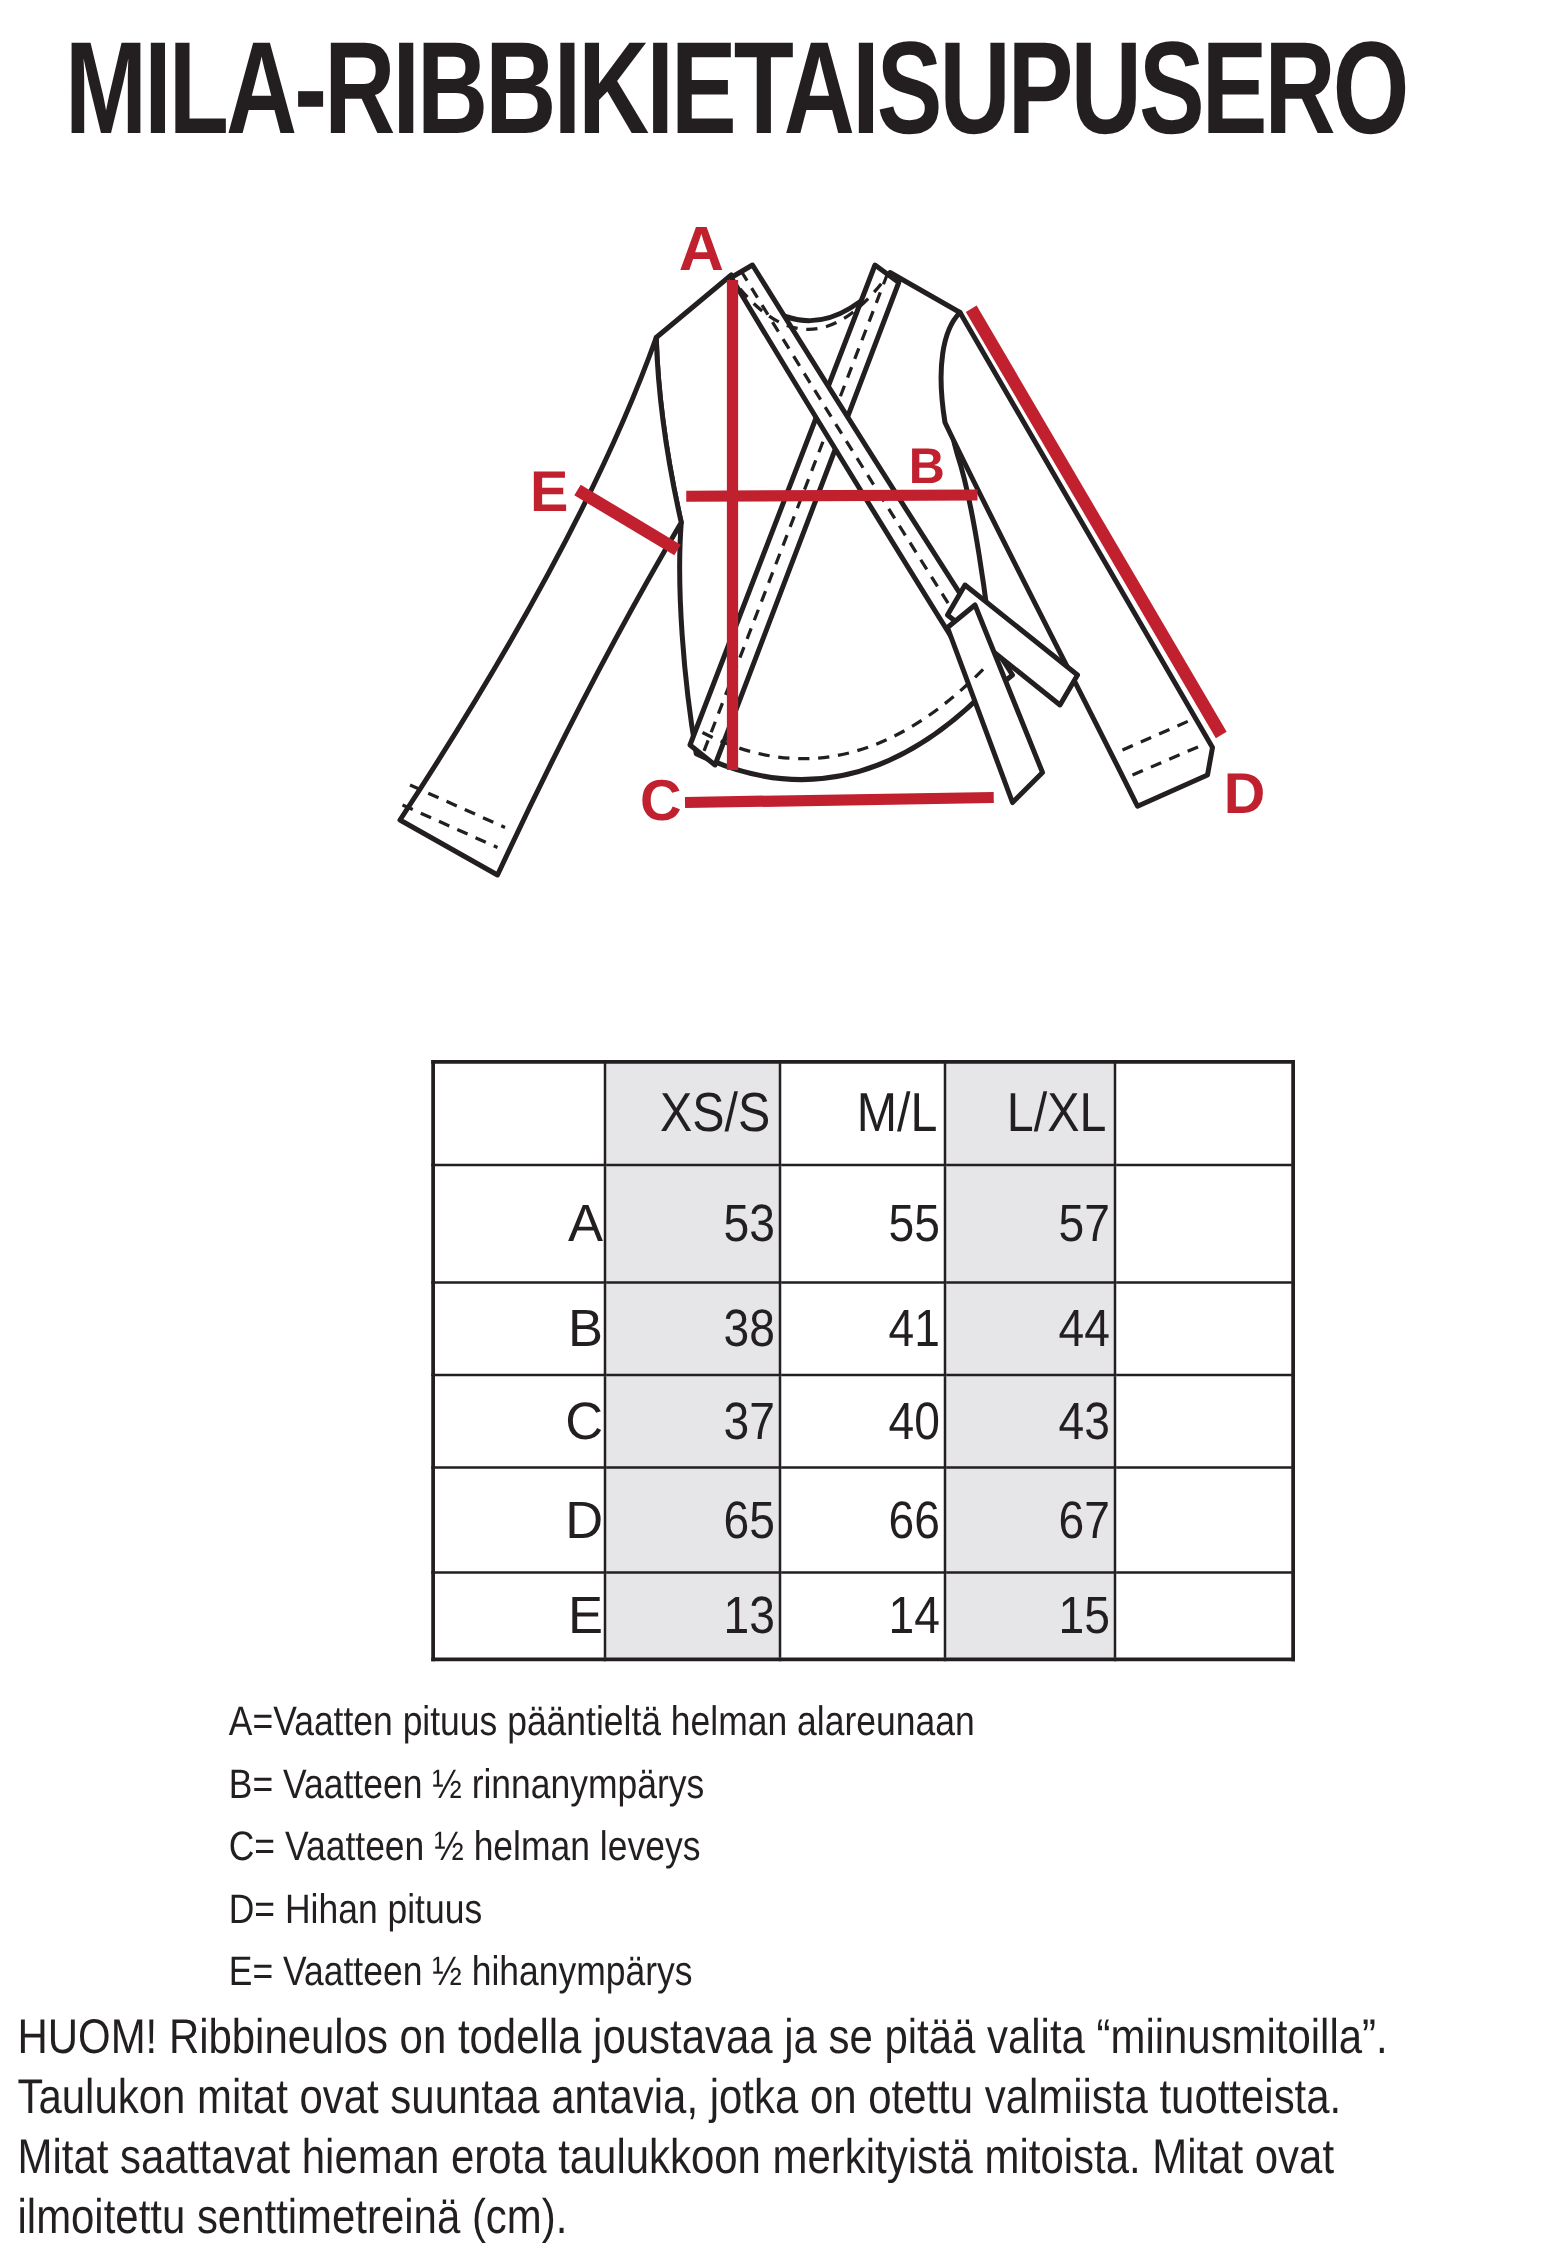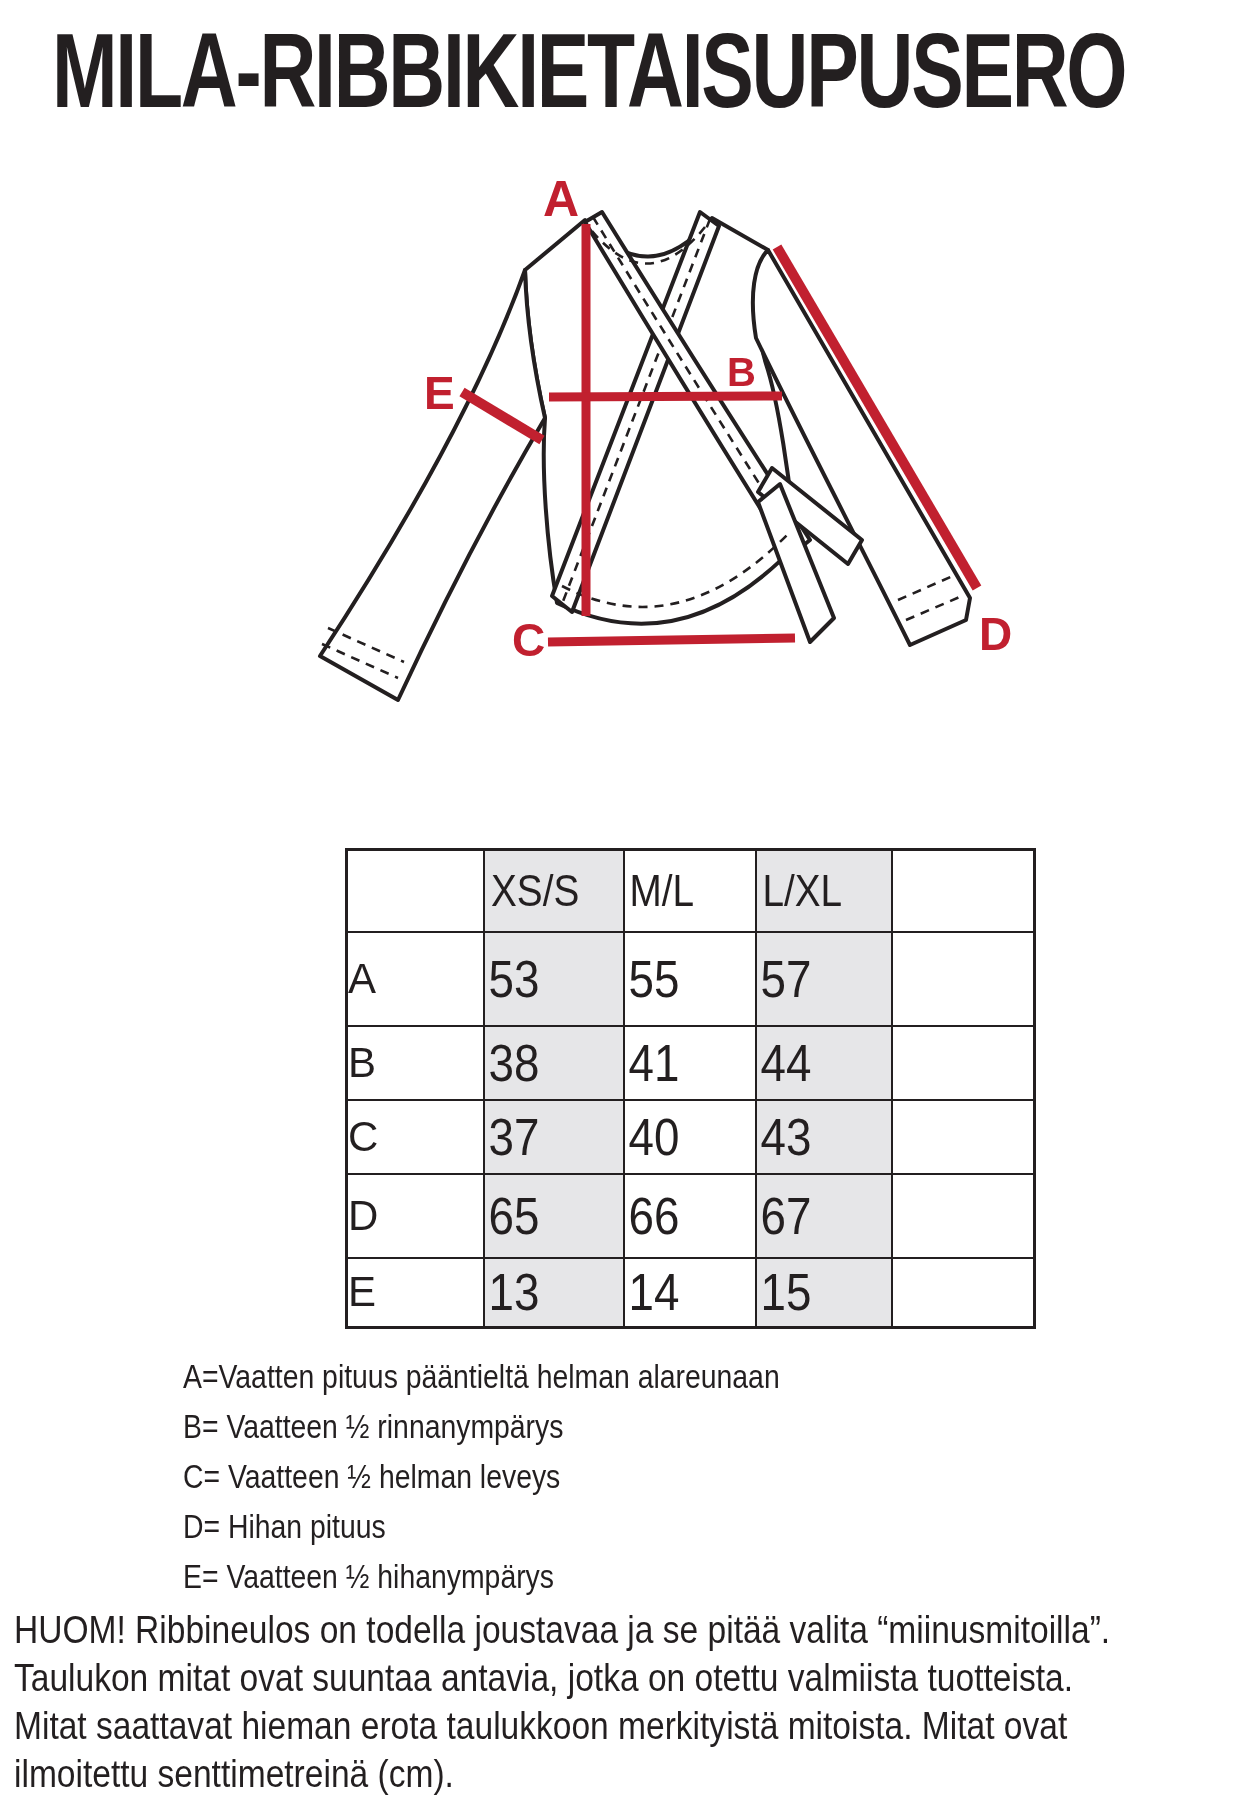--- a/index.html
+++ b/index.html
@@ -20,32 +20,32 @@
   .dash     { fill:none; stroke:var(--ink); stroke-width:2.6; stroke-dasharray:9 7; }
   .redline  { fill:none; stroke:var(--red); }
   .red-label{ fill:var(--red); font-weight:700; font-family:"Liberation Sans",sans-serif; }
 
   table.size {
     position:absolute; left:345px; top:848px;
     border-collapse:collapse; table-layout:fixed;
     border:3px solid var(--ink);
   }
   table.size td, table.size th {
-    border:2.5px solid var(--ink); padding:0; text-align:left; vertical-align:middle;
+    border:2.5px solid var(--ink); padding:0; text-align:right; vertical-align:middle;
     font-weight:normal; color:var(--ink);
   }
   table.size tr:nth-child(1){ height:82px; }
   table.size tr:nth-child(2){ height:94px; }
   table.size tr:nth-child(3){ height:74px; }
   table.size tr:nth-child(4){ height:74px; }
   table.size tr:nth-child(5){ height:84px; }
   table.size tr:nth-child(6){ height:70px; }
   .shade { background:var(--shade); }
   .hdr   { font-size:44px; }
-  .num   { font-size:52px; }
+  .num   { font-size:42px; }
   .rowlab{ font-size:42px; }
   .cx { display:inline-block; transform:scaleX(.88); transform-origin:center; white-space:nowrap; }
 
   .legend {
     position:absolute; left:183px; top:1352px;
     font-size:33px; line-height:50px; color:var(--ink);
   }
   .legend .line { transform:scaleX(.86); transform-origin:left top; white-space:nowrap; }
   .note {
     position:absolute; left:14px; top:1606px;

